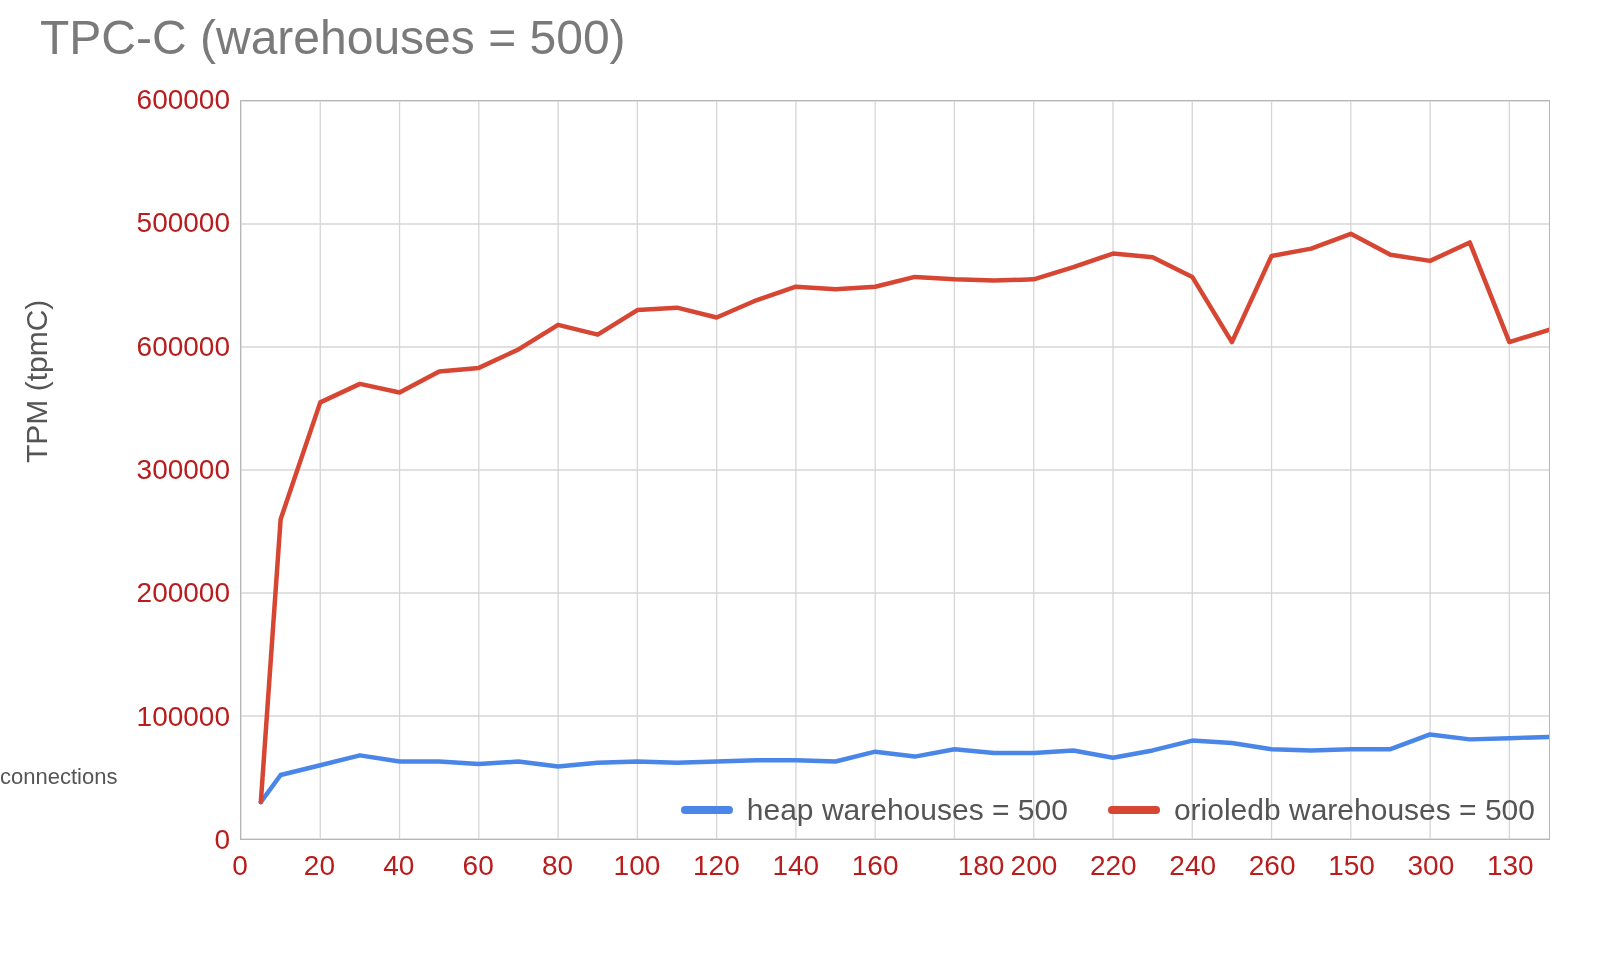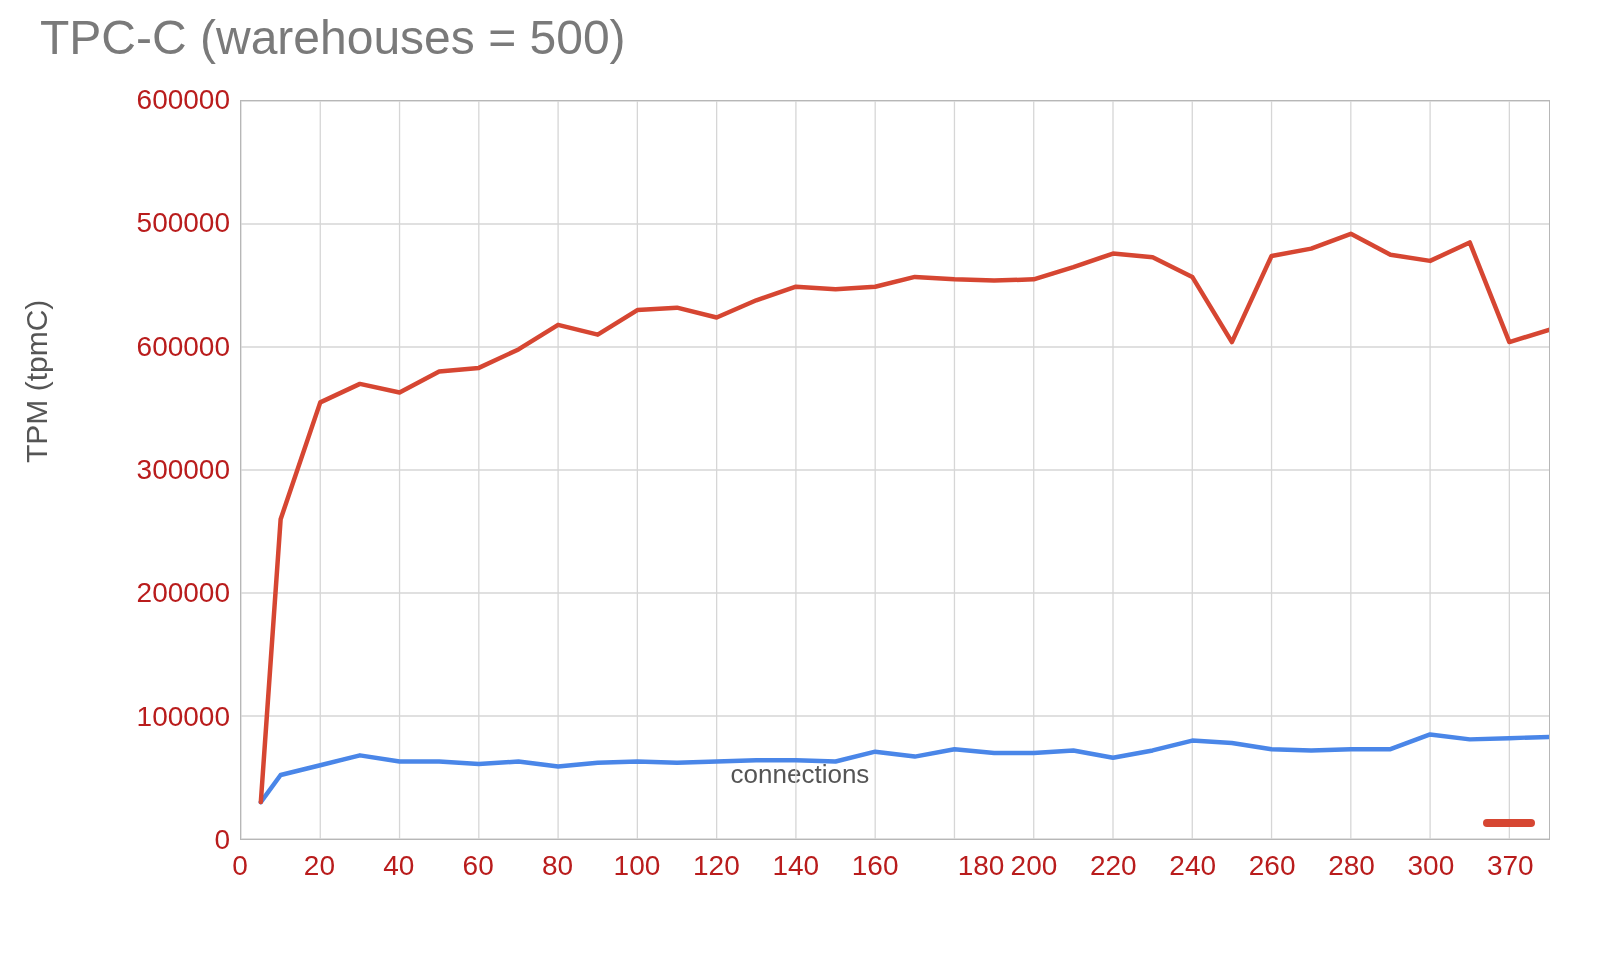--- a/index.html
+++ b/index.html
@@ -32,22 +32,21 @@
     transform: translateY(-50%) rotate(-90deg);
     transform-origin: left top;
     font-size: 30px;
     color: #555;
     white-space: nowrap;
   }
   .xlabel {
     position: absolute;
     bottom: 24px;
     width: 100%;
-    text-align: center;
-    font-size: 26px;
+    font-size: 22px;
     color: #555;
   }
   .plot {
     position: absolute;
     left: 240px;
     top: 100px;
     width: 1310px;
     height: 740px;
     border: 1.5px solid #b7b7b7;
     box-sizing: border-box;
@@ -123,23 +122,23 @@
       <div class="tick xtick" style="left: 557.576px;">80</div>
       <div class="tick xtick" style="left: 636.97px;">100</div>
       <div class="tick xtick" style="left: 716.364px;">120</div>
       <div class="tick xtick" style="left: 795.758px;">140</div>
       <div class="tick xtick" style="left: 875.152px;">160</div>
       <div class="tick xtick" style="left: 981px;">180</div>
       <div class="tick xtick" style="left: 1033.94px;">200</div>
       <div class="tick xtick" style="left: 1113.33px;">220</div>
       <div class="tick xtick" style="left: 1192.73px;">240</div>
       <div class="tick xtick" style="left: 1272.12px;">260</div>
-      <div class="tick xtick" style="left: 1351.52px;">280</div>
+      <div class="tick xtick" style="left: 1351.52px;">150</div>
       <div class="tick xtick" style="left: 1430.91px;">300</div>
-      <div class="tick xtick" style="left: 1510.3px;">370</div>
+      <div class="tick xtick" style="left: 1510.3px;">130</div>
     </div>
 
   <div class="plot">
     <svg id="plot-svg" width="100%" height="100%" viewBox="0 0 1310 740" preserveAspectRatio="none">
       <g id="grid" class="grid">
           <line x1="0" x2="0" y1="0" y2="740"></line>
           <line x1="79.39393939393939" x2="79.39393939393939" y1="0" y2="740"></line>
           <line x1="158.78787878787878" x2="158.78787878787878" y1="0" y2="740"></line>
           <line x1="238.1818181818182" x2="238.1818181818182" y1="0" y2="740"></line>
           <line x1="317.57575757575756" x2="317.57575757575756" y1="0" y2="740"></line>
@@ -163,18 +162,23 @@
           <line x1="0" x2="1310" y1="123.33333333333326" y2="123.33333333333326"></line>
           <line x1="0" x2="1310" y1="0" y2="0"></line>
         </g>
       <g id="series-group">
           <path d="M19.85 703.00 L39.70 675.87 L79.39 666.00 L119.09 656.13 L158.79 662.30 L198.48 662.30 L238.18 664.77 L277.88 662.30 L317.58 667.23 L357.27 663.53 L396.97 662.30 L436.67 663.53 L476.36 662.30 L516.06 661.07 L555.76 661.07 L595.45 662.30 L635.15 652.43 L674.85 657.37 L714.55 649.97 L754.24 653.67 L793.94 653.67 L833.64 651.20 L873.33 658.60 L913.03 651.20 L952.73 641.33 L992.42 643.80 L1032.12 649.97 L1071.82 651.20 L1111.52 649.97 L1151.21 649.97 L1190.91 635.17 L1230.61 640.10 L1270.30 638.87 L1310.00 637.63 " class="series" stroke="#4a86e8"></path>
           <path d="M19.85 703.00 L39.70 419.33 L79.39 302.17 L119.09 283.67 L158.79 292.30 L198.48 271.33 L238.18 267.63 L277.88 249.13 L317.58 224.47 L357.27 234.33 L396.97 209.67 L436.67 207.20 L476.36 217.07 L516.06 199.80 L555.76 186.23 L595.45 188.70 L635.15 186.23 L674.85 176.37 L714.55 178.83 L754.24 180.07 L793.94 178.83 L833.64 166.50 L873.33 152.93 L913.03 156.63 L952.73 176.37 L992.42 241.73 L1032.12 155.40 L1071.82 148.00 L1111.52 133.20 L1151.21 154.17 L1190.91 160.33 L1230.61 141.83 L1270.30 241.73 L1310.00 229.40 " class="series" stroke="#d64632"></path>
         </g>
     </svg>
     <div class="legend" id="legend">
         <div class="legend-item">
+          <div class="legend-swatch" style="background: rgb(74, 134, 232);"></div>
+          <span>heap warehouses = 500</span>
+        </div>
+        <div class="legend-item">
           <div class="legend-swatch" style="background: rgb(214, 70, 50);"></div>
+          <span>orioledb warehouses = 500</span>
         </div>
       </div>
   </div>
 
 </div>
 
 </body></html>

